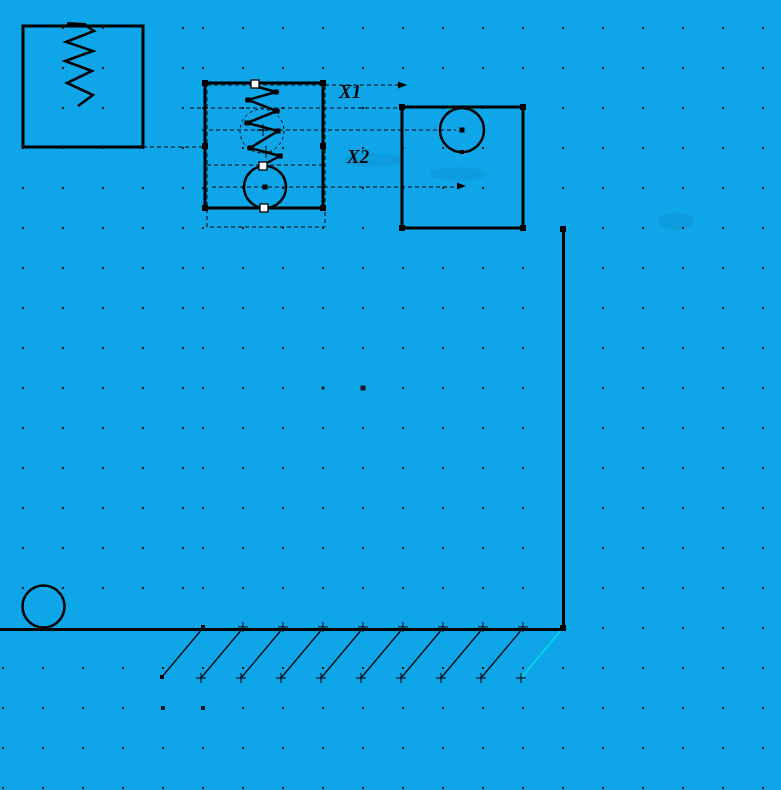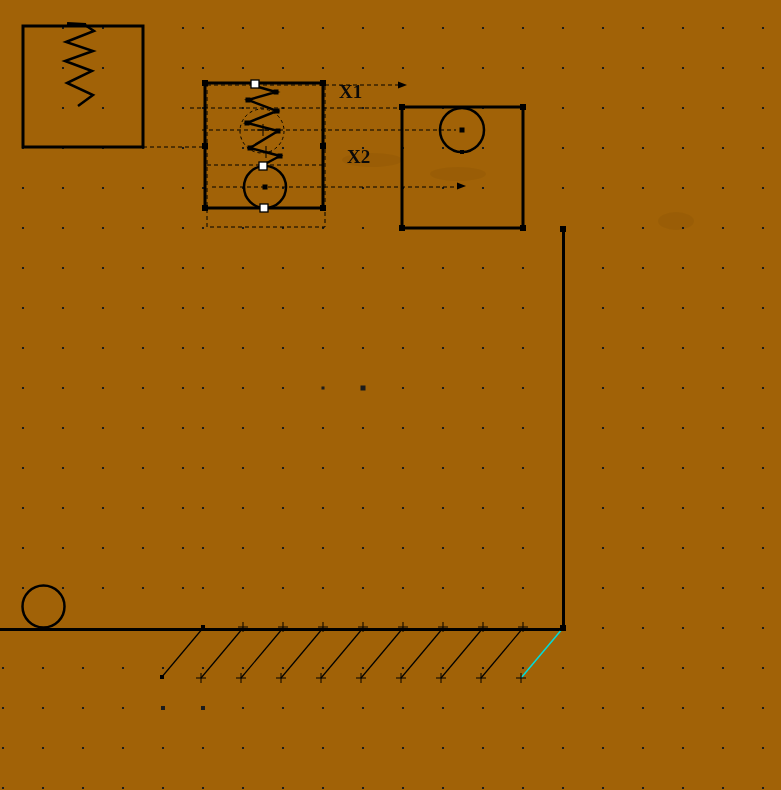--- a/index.html
+++ b/index.html
@@ -1,16 +1,16 @@
 <!DOCTYPE html>
 <html><head>
 <meta charset="utf-8">
 <style>
   html,body{margin:0;padding:0;background:#ffffff;}
-  .canvas-wrap{width:781px;height:790px;overflow:hidden;background:#a16207;position:relative;}
+  .canvas-wrap{width:781px;height:790px;overflow:hidden;background:#0ea5e9;position:relative;font-style:italic;}
   svg{display:block;}
   .dim-label{font-family:"Liberation Serif", serif;font-weight:bold;font-size:19px;fill:#0a0a0a;}
 </style>
 </head>
 <body>
 
 <div class="canvas-wrap">
   <svg id="scene" width="781" height="790" viewBox="0 0 781 790">
     <g id="grid-layer">
         <rect x="22" y="27" width="2" height="2" fill="#1b1b1b"></rect>

